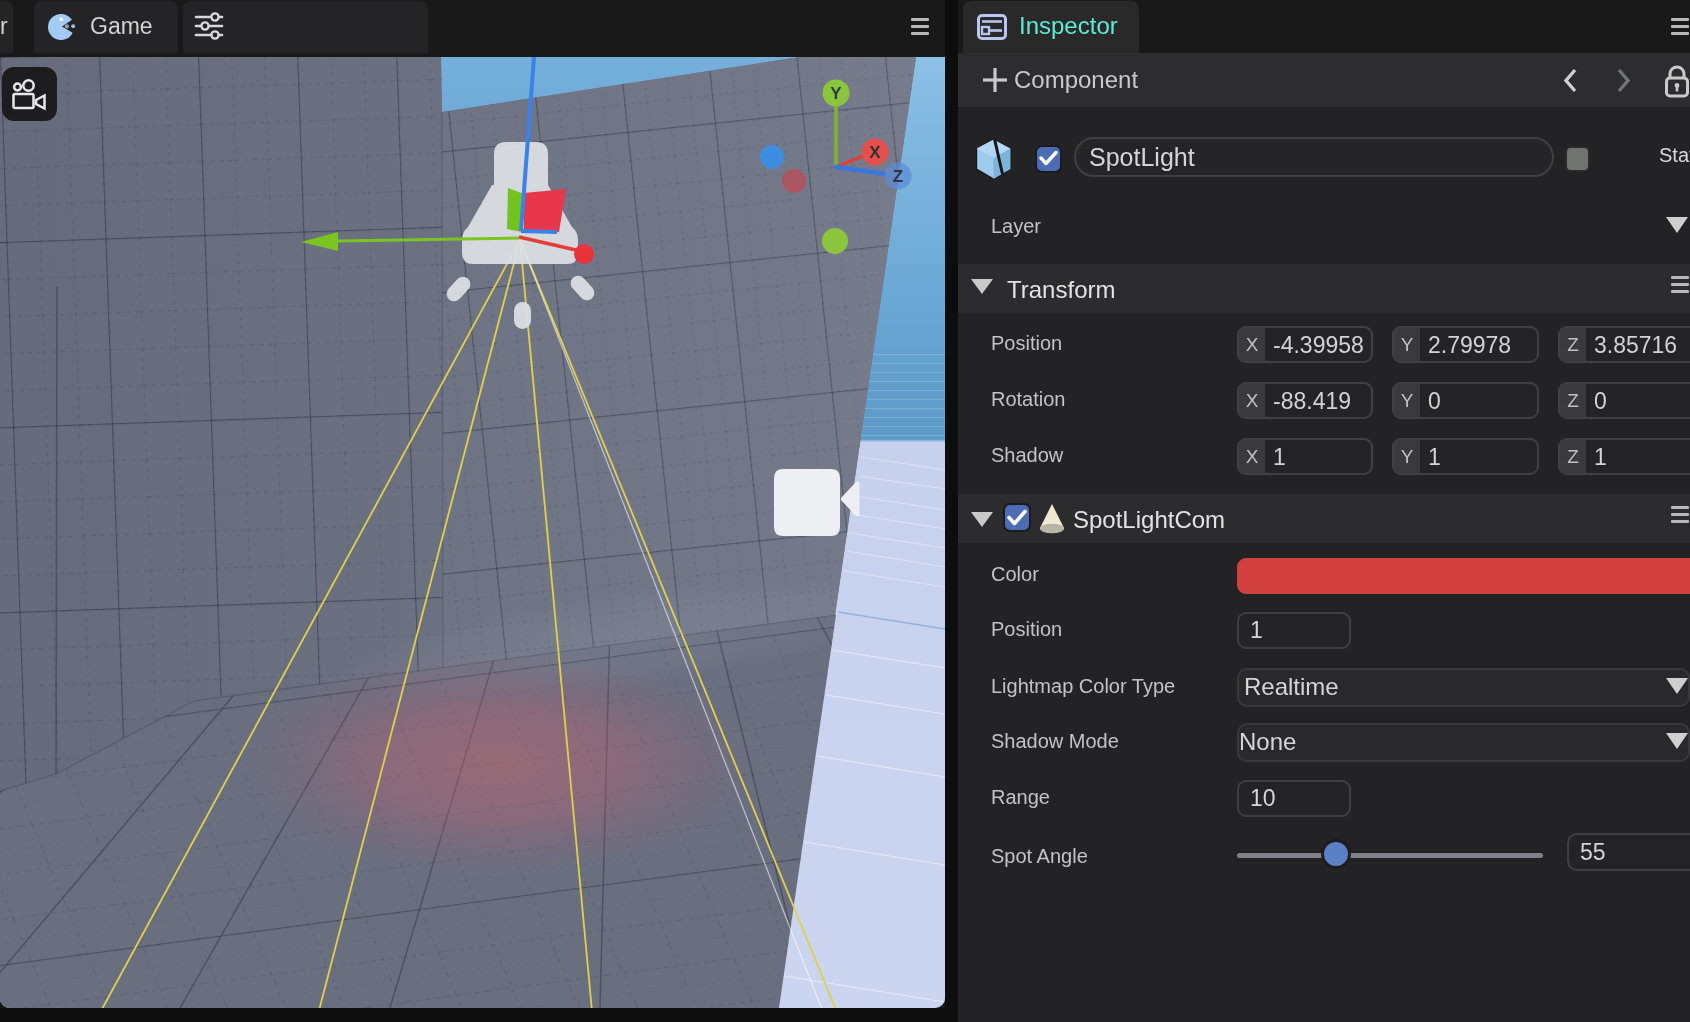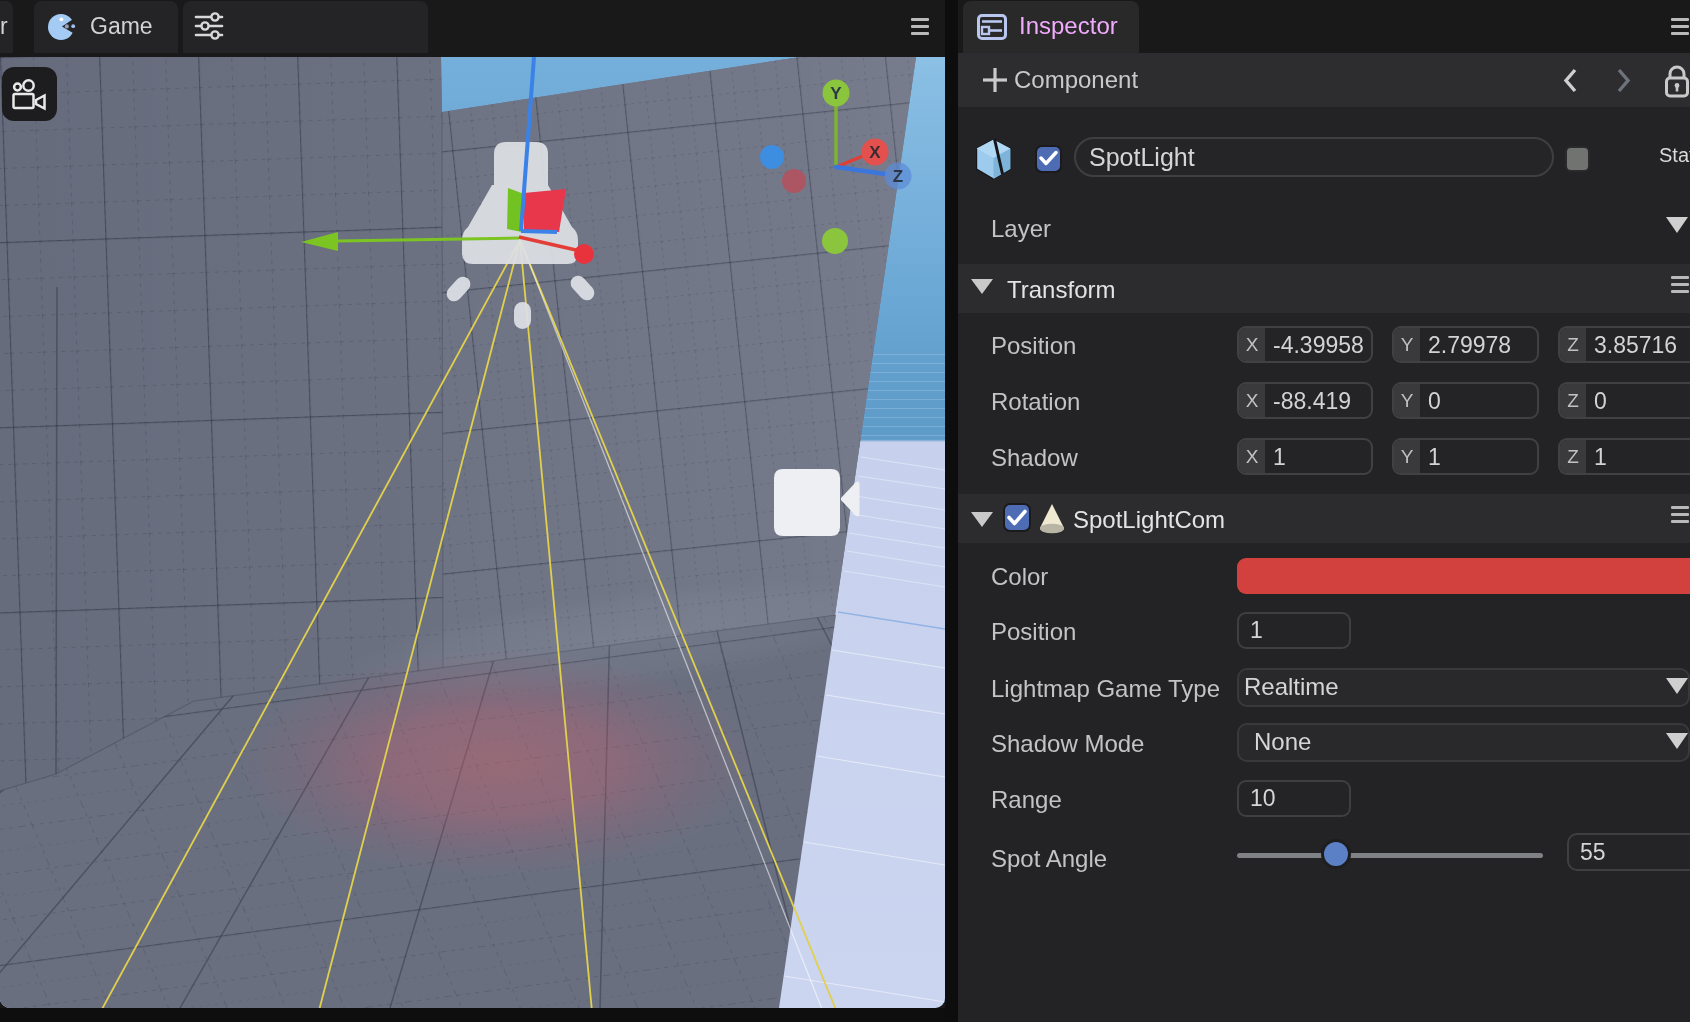--- a/index.html
+++ b/index.html
@@ -4,21 +4,21 @@
 <style>
   * { margin:0; padding:0; box-sizing:border-box; }
   html,body { width:1690px; height:1022px; background:#19191a; overflow:hidden;
     font-family:"Liberation Sans", sans-serif; }
   #root { position:absolute; top:0; left:0; width:1690px; height:1022px; }
   .abs { position:absolute; }
   .tab { position:absolute; top:1px; height:52px; background:#242426; border-radius:8px 8px 0 0; }
   .tabtxt { position:absolute; color:#d2d2d2; font-size:23px; line-height:52px; }
   .hamb { position:absolute; width:18px; height:17px; }
   .hamb i { position:absolute; left:0; width:100%; height:2.6px; background:#b9b9b9; border-radius:1px; }
-  .lbl { position:absolute; left:991px; color:#c3c3c5; font-size:24px; }
+  .lbl { position:absolute; left:991px; color:#c3c3c5; font-size:20px; }
   .inp { position:absolute; background:#242427; border:2px solid #3f3f42; border-radius:9px;
          color:#d5d5d5; font-size:23px; }
   .drop { position:absolute; left:1237px; width:453px; background:#29292b; border:2px solid #39393c;
           border-radius:10px; color:#d5d5d5; font-size:24px; }
   .caret { position:absolute; width:0; height:0; border-left:11px solid transparent;
            border-right:11px solid transparent; border-top:16px solid #cfcfcf; }
   .hdr { position:absolute; left:958px; width:732px; height:49px; background:#2c2c2e; }
   .hdrtxt { position:absolute; color:#e3e3e3; font-size:24px; }
   .tri { position:absolute; width:0; height:0; border-left:11px solid transparent;
          border-right:11px solid transparent; border-top:15px solid #c9c9c9; }
@@ -261,21 +261,21 @@
   <div class="abs" style="left:958px;top:0;width:732px;height:1022px;background:#232325" id="panel"></div>
 
   <div class="abs" style="left:958px;top:0;width:732px;height:53px;background:#19191a"></div>
   <div class="tab" style="left:963px;width:176px;background:#29292a"></div>
   <svg class="abs" style="left:977px;top:14px" width="30" height="26" viewBox="0 0 30 26">
     <rect x="1.5" y="1.5" width="27" height="23" rx="3.5" fill="none" stroke="#b9c6f0" stroke-width="3"></rect>
     <line x1="5" y1="7.5" x2="25" y2="7.5" stroke="#b9c6f0" stroke-width="2.6"></line>
     <rect x="5" y="13" width="7" height="7" fill="none" stroke="#b9c6f0" stroke-width="2.4"></rect>
     <line x1="12" y1="16.5" x2="25" y2="16.5" stroke="#b9c6f0" stroke-width="2.6"></line>
   </svg>
-  <div class="tabtxt" style="left:1019px;font-size:24px;color:#f0abfc">Inspector</div>
+  <div class="tabtxt" style="left:1019px;font-size:24px;color:#5eead4">Inspector</div>
   <div class="hamb" style="left:1671px;top:18px">
       <i style="top:0"></i>
       <i style="top:7px"></i>
       <i style="top:14px"></i>
     </div>
 
   <div class="abs" style="left:958px;top:53px;width:732px;height:54px;background:#2d2d2f"></div>
   <svg class="abs" style="left:982px;top:67px" width="26" height="26" viewBox="0 0 26 26">
     <g stroke="#c9c9c9" stroke-width="3.2">
         <line x1="13" y1="1" x2="13" y2="25"></line>
@@ -384,29 +384,29 @@
     </div>
 
   <div class="lbl" style="top:563px">Color</div>
   <div class="abs" style="left:1237px;top:558px;width:453px;height:36px;border-radius:9px 0 0 9px;background:#d2413e"></div>
 
   <div class="lbl" style="top:618px">Position</div>
   <div class="inp" style="left:1237px;top:612px;width:114px;height:37px">
       <span style="position:absolute;left:11px;top:3px">1</span>
     </div>
 
-  <div class="lbl" style="top:675px">Lightmap Game Type</div>
+  <div class="lbl" style="top:675px">Lightmap Color Type</div>
   <div class="drop" style="top:668px;height:39px">
       <span style="position:absolute;left:5px;top:3px">Realtime</span>
     </div>
   <div class="caret" style="left:1666px;top:678px"></div>
 
   <div class="lbl" style="top:730px">Shadow Mode</div>
   <div class="drop" style="top:723px;height:39px">
-      <span style="position:absolute;left:15px;top:3px">None</span>
+      <span style="position:absolute;left:0;top:3px">None</span>
     </div>
   <div class="caret" style="left:1666px;top:733px"></div>
 
   <div class="lbl" style="top:786px">Range</div>
   <div class="inp" style="left:1237px;top:780px;width:114px;height:37px">
       <span style="position:absolute;left:11px;top:3px">10</span>
     </div>
 
   <div class="lbl" style="top:845px">Spot Angle</div>
   <div class="abs" style="left:1237px;top:853px;width:306px;height:5px;border-radius:3px;background:#7f8184"></div>

